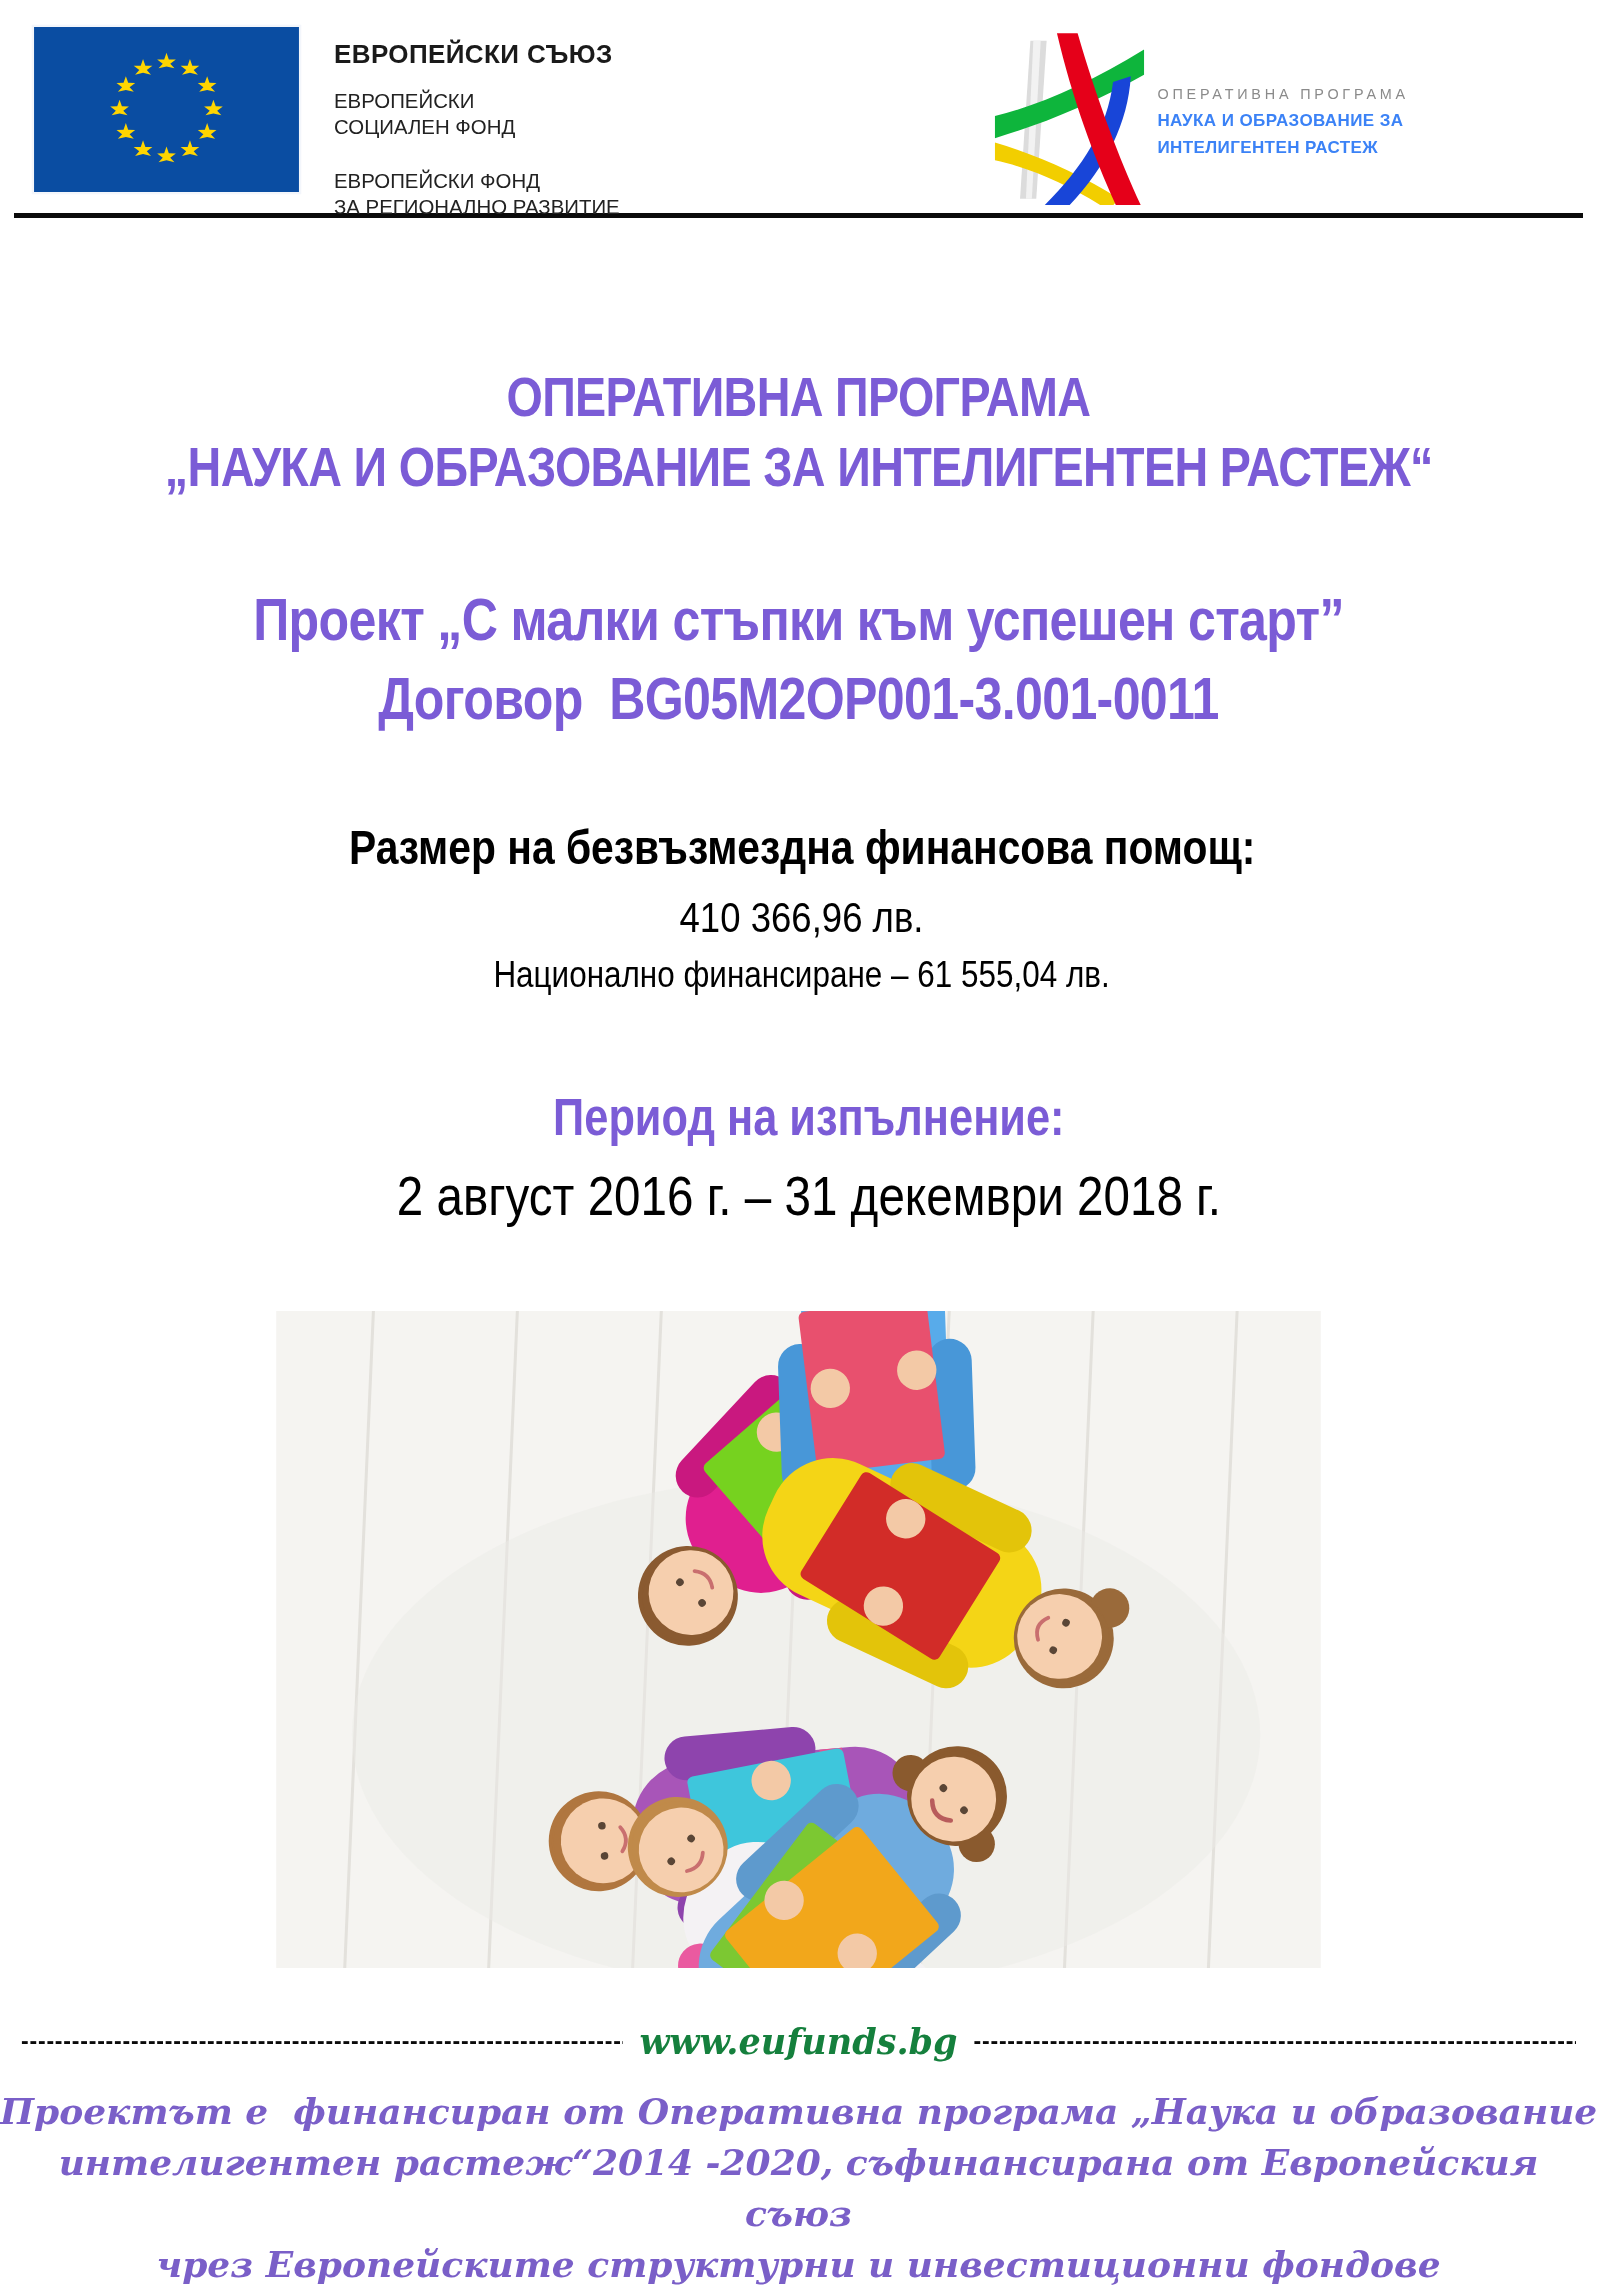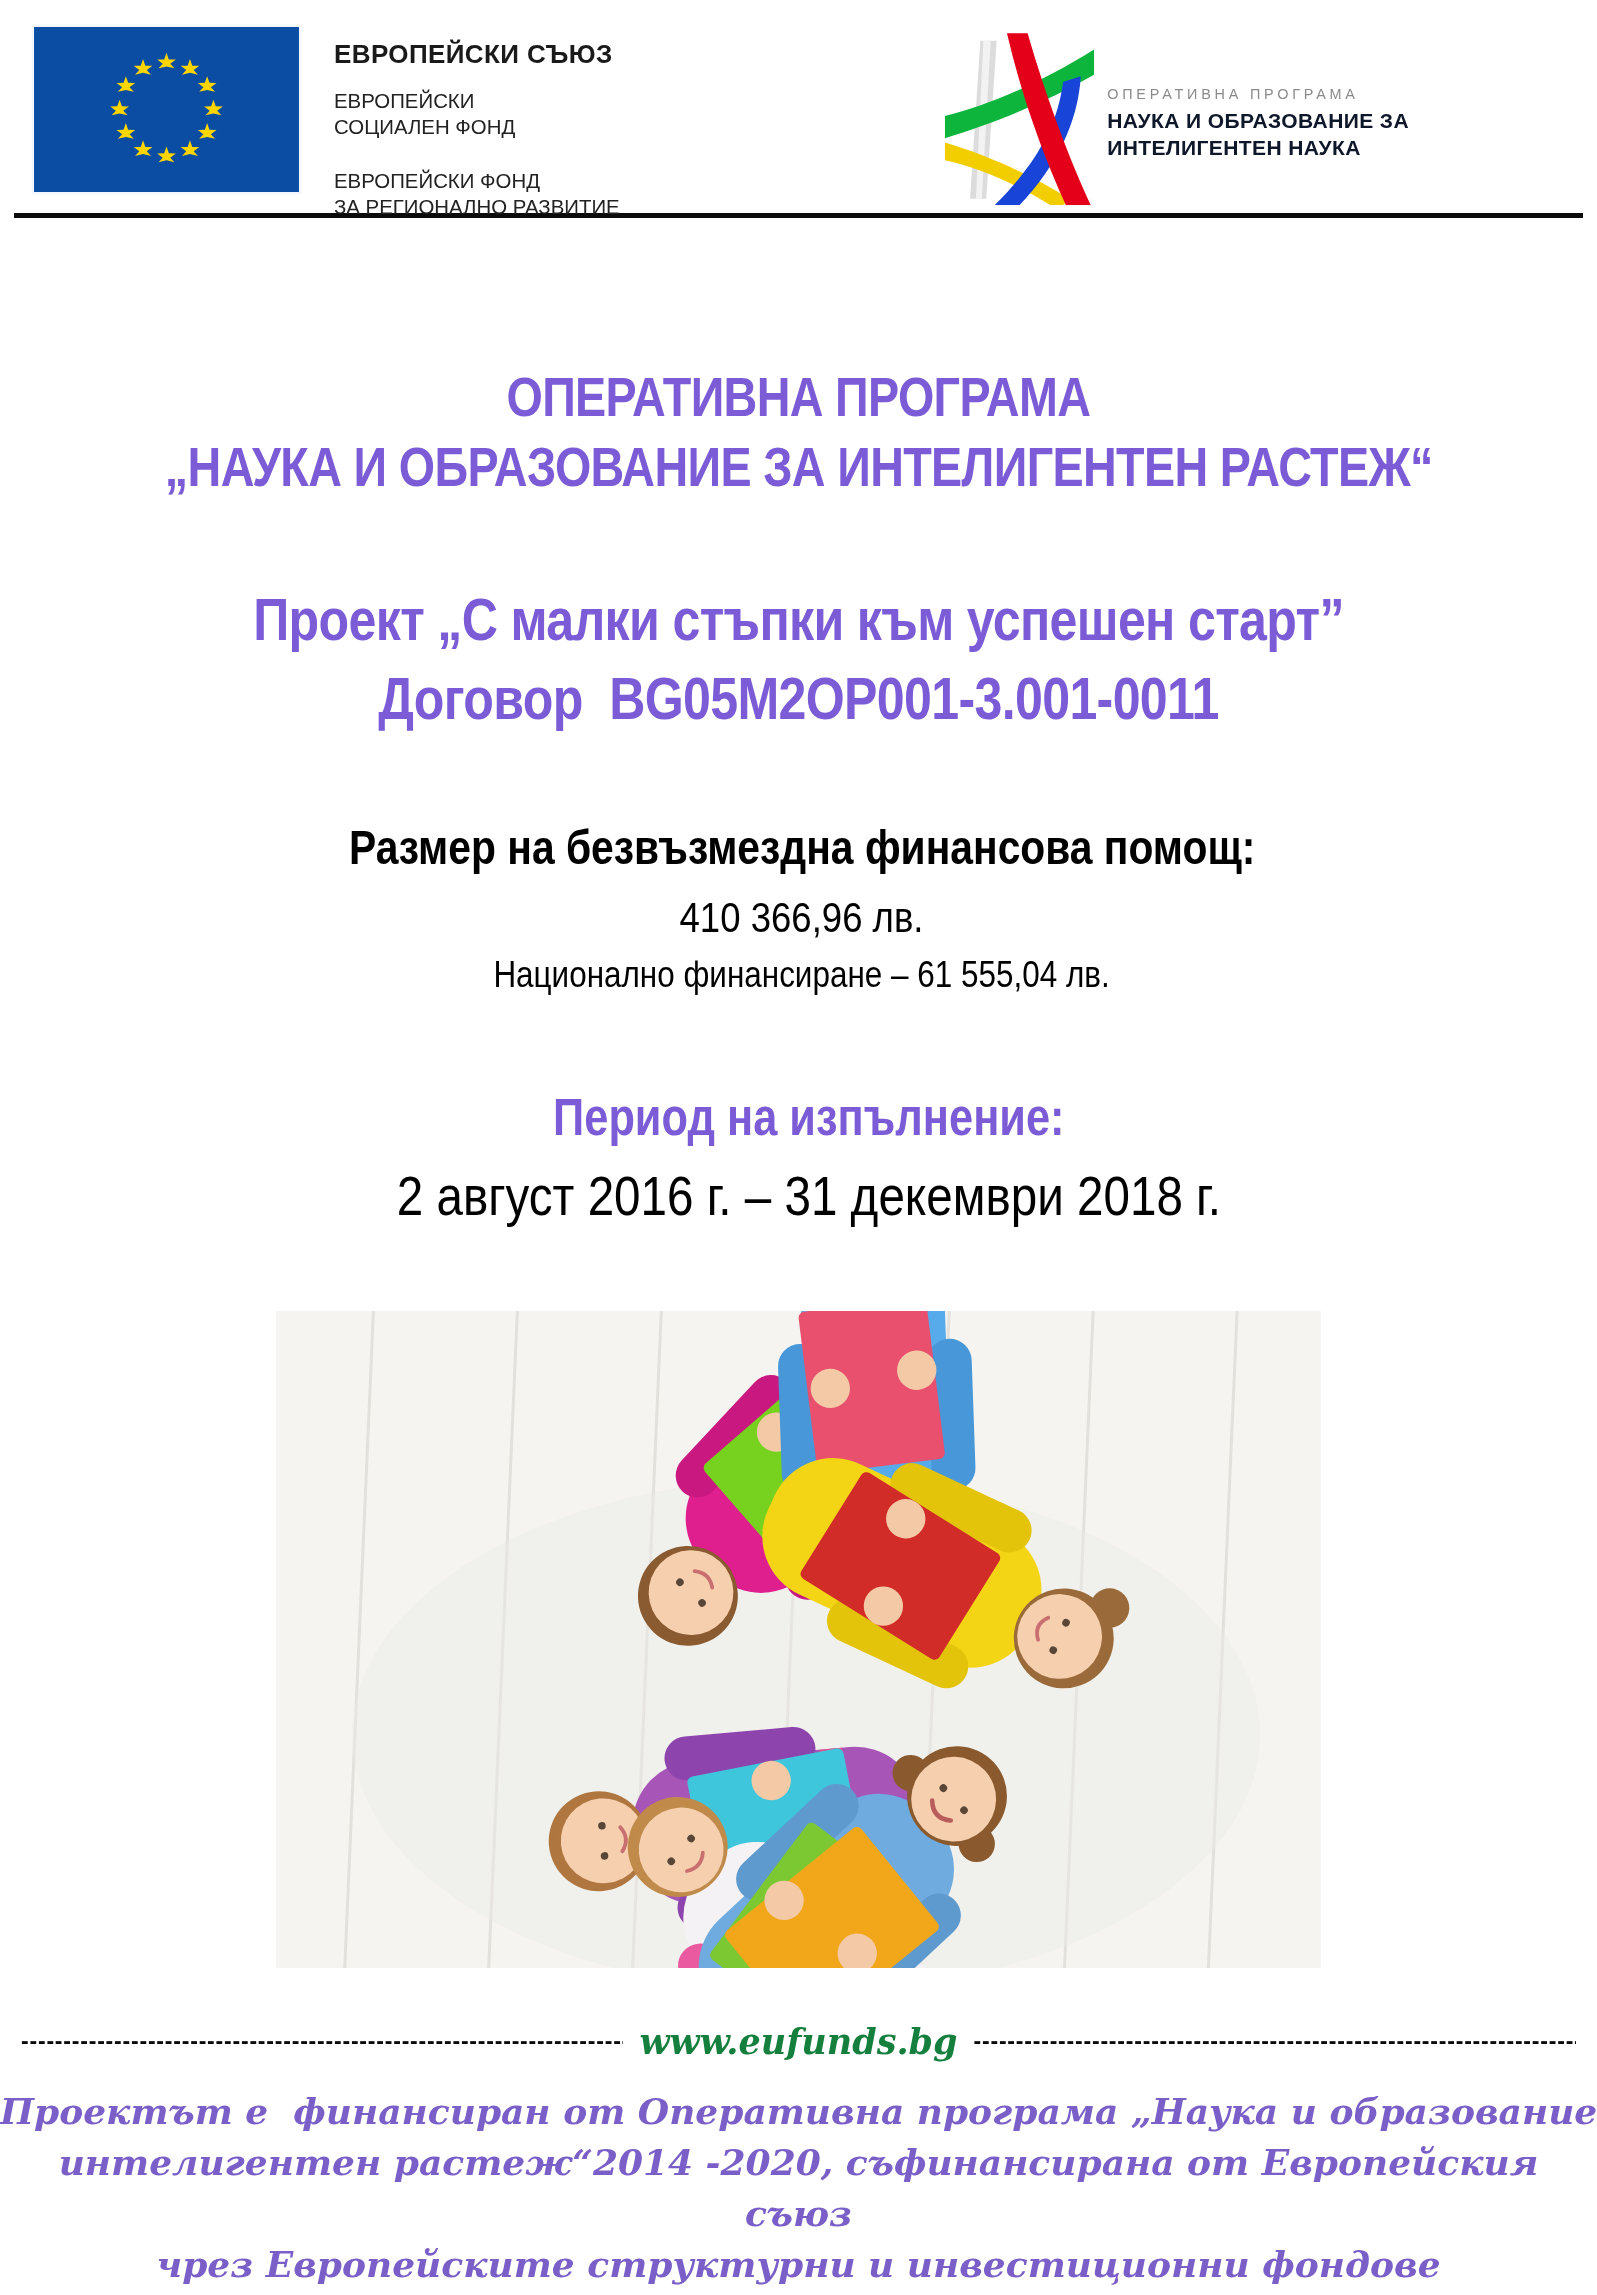--- a/index.html
+++ b/index.html
@@ -21,21 +21,21 @@
   }
   .eu-flag{flex:0 0 auto; box-shadow:0 0 0 2.3px #f3f6fb; }
   .eu-text{margin-left:35px; padding-top:12px;}
   .eu-title{font-size:26px; font-weight:bold; letter-spacing:0.4px; color:#1a1a1a;}
   .eu-block{margin-top:18px;}
   .eu-block2{margin-top:28px;}
   .eu-line{font-size:20.4px; font-weight:normal; line-height:26px; color:#222;}
   .op-logo{margin-left:auto; margin-right:188px; display:flex; align-items:flex-start;}
   .op-text{margin-left:10.6px; padding-top:59px; display:flex; flex-direction:column;}
   .op-caption{font-size:14.4px; letter-spacing:3.8px; color:#8a8a8a; font-weight:normal; white-space:nowrap;}
-  .op-line{font-size:21px; font-weight:800; color:#0f172a; line-height:26.5px; letter-spacing:0.4px; white-space:nowrap;}
+  .op-line{font-size:17px; font-weight:800; color:#3b82f6; line-height:26.5px; letter-spacing:0.4px; white-space:nowrap;}
   .op-line.first{margin-top:6px;}
   .rule{height:5.3px; background:#0b0b0b; margin:3.8px 13.6px 0 13.6px;}
 
   
   .center{text-align:center;}
   .cond{display:inline-block; transform:scaleX(0.85); transform-origin:50% 50%; white-space:nowrap;}
   .purple{color:#7B5CD6;}
   .program-title{margin-top:144px; font-size:55px; line-height:70px; font-weight:bold; letter-spacing:-0.8px;}
   .project{margin-top:79px; font-size:59px; line-height:79px; font-weight:bold; letter-spacing:-0.8px;}
   .grant{margin-top:74px;padding-left:7px;}
@@ -135,21 +135,21 @@
 
         <path d="M4,156 C58,172 118,198 172,232 L158,248 C110,216 52,190 4,180 Z" fill="#F2CE00"></path>
 
         <path d="M164,74 L188,66 C184,134 150,198 92,254 L66,246 C122,192 156,138 164,74 Z" fill="#1845D8"></path>
 
         <path d="M88,8 L116,8 C142,98 174,182 204,246 L174,254 C142,186 110,102 88,8 Z" fill="#E50019"></path>
       </svg>
       <div class="op-text">
         <div class="op-caption">ОПЕРАТИВНА ПРОГРАМА</div>
         <div class="op-line first">НАУКА И ОБРАЗОВАНИЕ ЗА</div>
-        <div class="op-line">ИНТЕЛИГЕНТЕН НАУКА</div>
+        <div class="op-line">ИНТЕЛИГЕНТЕН РАСТЕЖ</div>
       </div>
     </div>
   </div>
 
   <div class="rule"></div>
 
   <div class="center program-title purple">
     <span class="cond">ОПЕРАТИВНА ПРОГРАМА</span><br>
     <span class="cond">„НАУКА И ОБРАЗОВАНИЕ ЗА ИНТЕЛИГЕНТЕН РАСТЕЖ“</span>
   </div>

